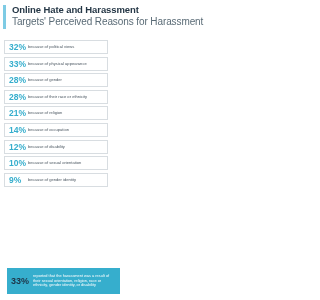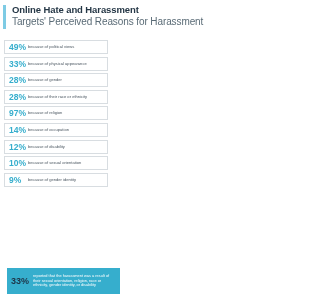--- a/index.html
+++ b/index.html
@@ -149,37 +149,37 @@
   <div class="header">
     <div class="header-accent"></div>
     <div class="header-text">
       <div class="title">Online Hate and Harassment</div>
       <div class="subtitle">Targets' Perceived Reasons for Harassment</div>
     </div>
   </div>
 
   <div class="list">
     <div class="list-item">
-      <span class="li-pct">49%</span>
+      <span class="li-pct">32%</span>
       <span class="li-label">because of political views</span>
     </div>
     <div class="list-item">
       <span class="li-pct">33%</span>
       <span class="li-label">because of physical appearance</span>
     </div>
     <div class="list-item">
       <span class="li-pct">28%</span>
       <span class="li-label">because of gender</span>
     </div>
     <div class="list-item">
       <span class="li-pct">28%</span>
       <span class="li-label">because of their race or ethnicity</span>
     </div>
     <div class="list-item">
-      <span class="li-pct">97%</span>
+      <span class="li-pct">21%</span>
       <span class="li-label">because of religion</span>
     </div>
     <div class="list-item">
       <span class="li-pct">14%</span>
       <span class="li-label">because of occupation</span>
     </div>
     <div class="list-item">
       <span class="li-pct">12%</span>
       <span class="li-label">because of disability</span>
     </div>

